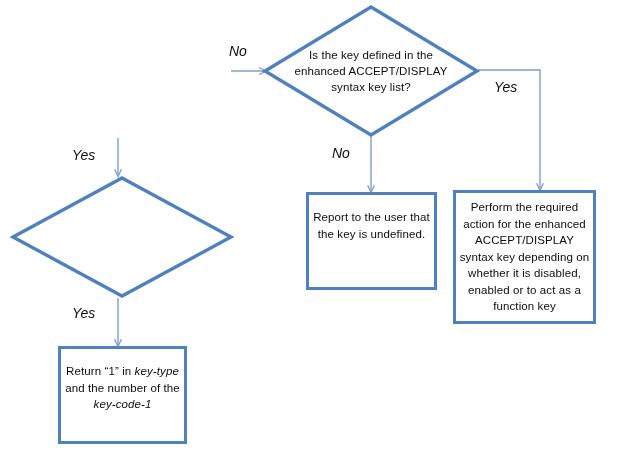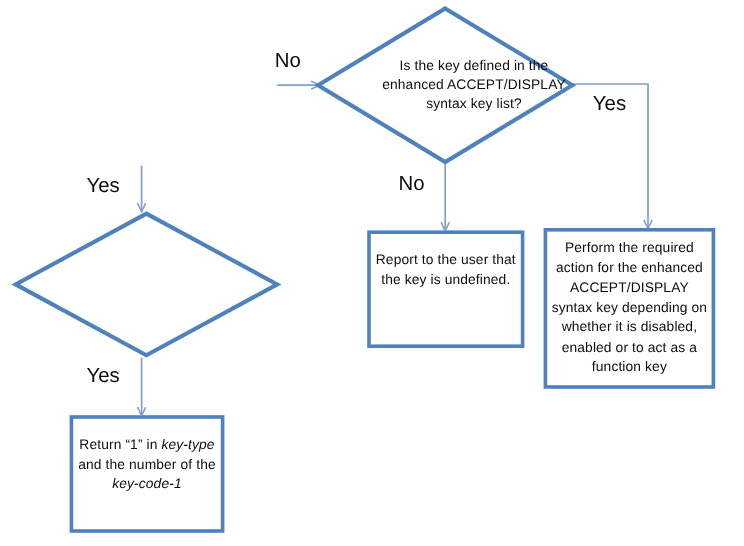--- a/index.html
+++ b/index.html
@@ -76,24 +76,25 @@
   }
   .rect.top-aligned .rtext {
     padding-top: 14px;
   }
   .rect i {
     font-style: italic;
   }
   
   .edge-label {
     position: absolute;
-    font-size: 17px;
+    font-size: 14px;
     line-height: 14px;
     color: #0d0d0d;
     white-space: nowrap;
+    font-style: italic;
   }
 </style>
 </head>
 <body>
 
 <div id="canvas">
 
   <svg id="edges" viewBox="0 0 620 455" xmlns="http://www.w3.org/2000/svg">
     <defs>
       <marker id="arrowhead" markerWidth="9" markerHeight="9" refX="7.4" refY="4" orient="auto" markerUnits="userSpaceOnUse">
@@ -110,21 +111,21 @@
     <line x1="371" y1="136" x2="371" y2="192" stroke="#7fa0c8" stroke-width="1.4" marker-end="url(#arrowhead)"></line>
 
     <polyline points="478,70 540,70 540,190" fill="none" stroke="#7fa0c8" stroke-width="1.4" marker-end="url(#arrowhead)"></polyline>
   </svg>
 
 
   <div class="node diamond" style="left:262px; top:4px; width:218px; height:134px;">
     <svg width="218" height="134" viewBox="0 0 218 134" xmlns="http://www.w3.org/2000/svg">
       <polygon points="109,3 215,67 109,131 3,67" fill="#ffffff" stroke="#4f81bd" stroke-width="3.4" stroke-linejoin="miter"></polygon>
     </svg>
-    <div class="dtext" style="left:12%; width:76%;margin-left:24px;">Is the key defined in the enhanced ACCEPT/DISPLAY syntax key list?</div>
+    <div class="dtext" style="left:12%; width:76%;">Is the key defined in the enhanced ACCEPT/DISPLAY syntax key list?</div>
   </div>
 
   <div class="node diamond" style="left:10px; top:175px; width:224px; height:124px;">
     <svg width="224" height="124" viewBox="0 0 224 124" xmlns="http://www.w3.org/2000/svg">
       <polygon points="112,3 221,62 112,121 3,62" fill="#ffffff" stroke="#4f81bd" stroke-width="3.4" stroke-linejoin="miter"></polygon>
     </svg>
   </div>
 
   <div class="node rect top-aligned" style="left:58px; top:346px; width:129px; height:98px;">
     <div class="rtext">

